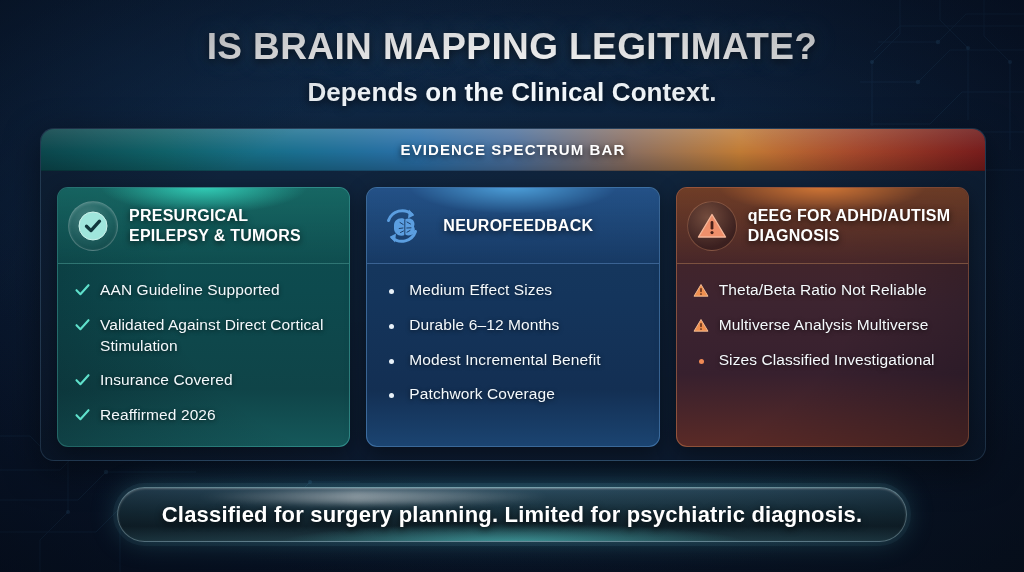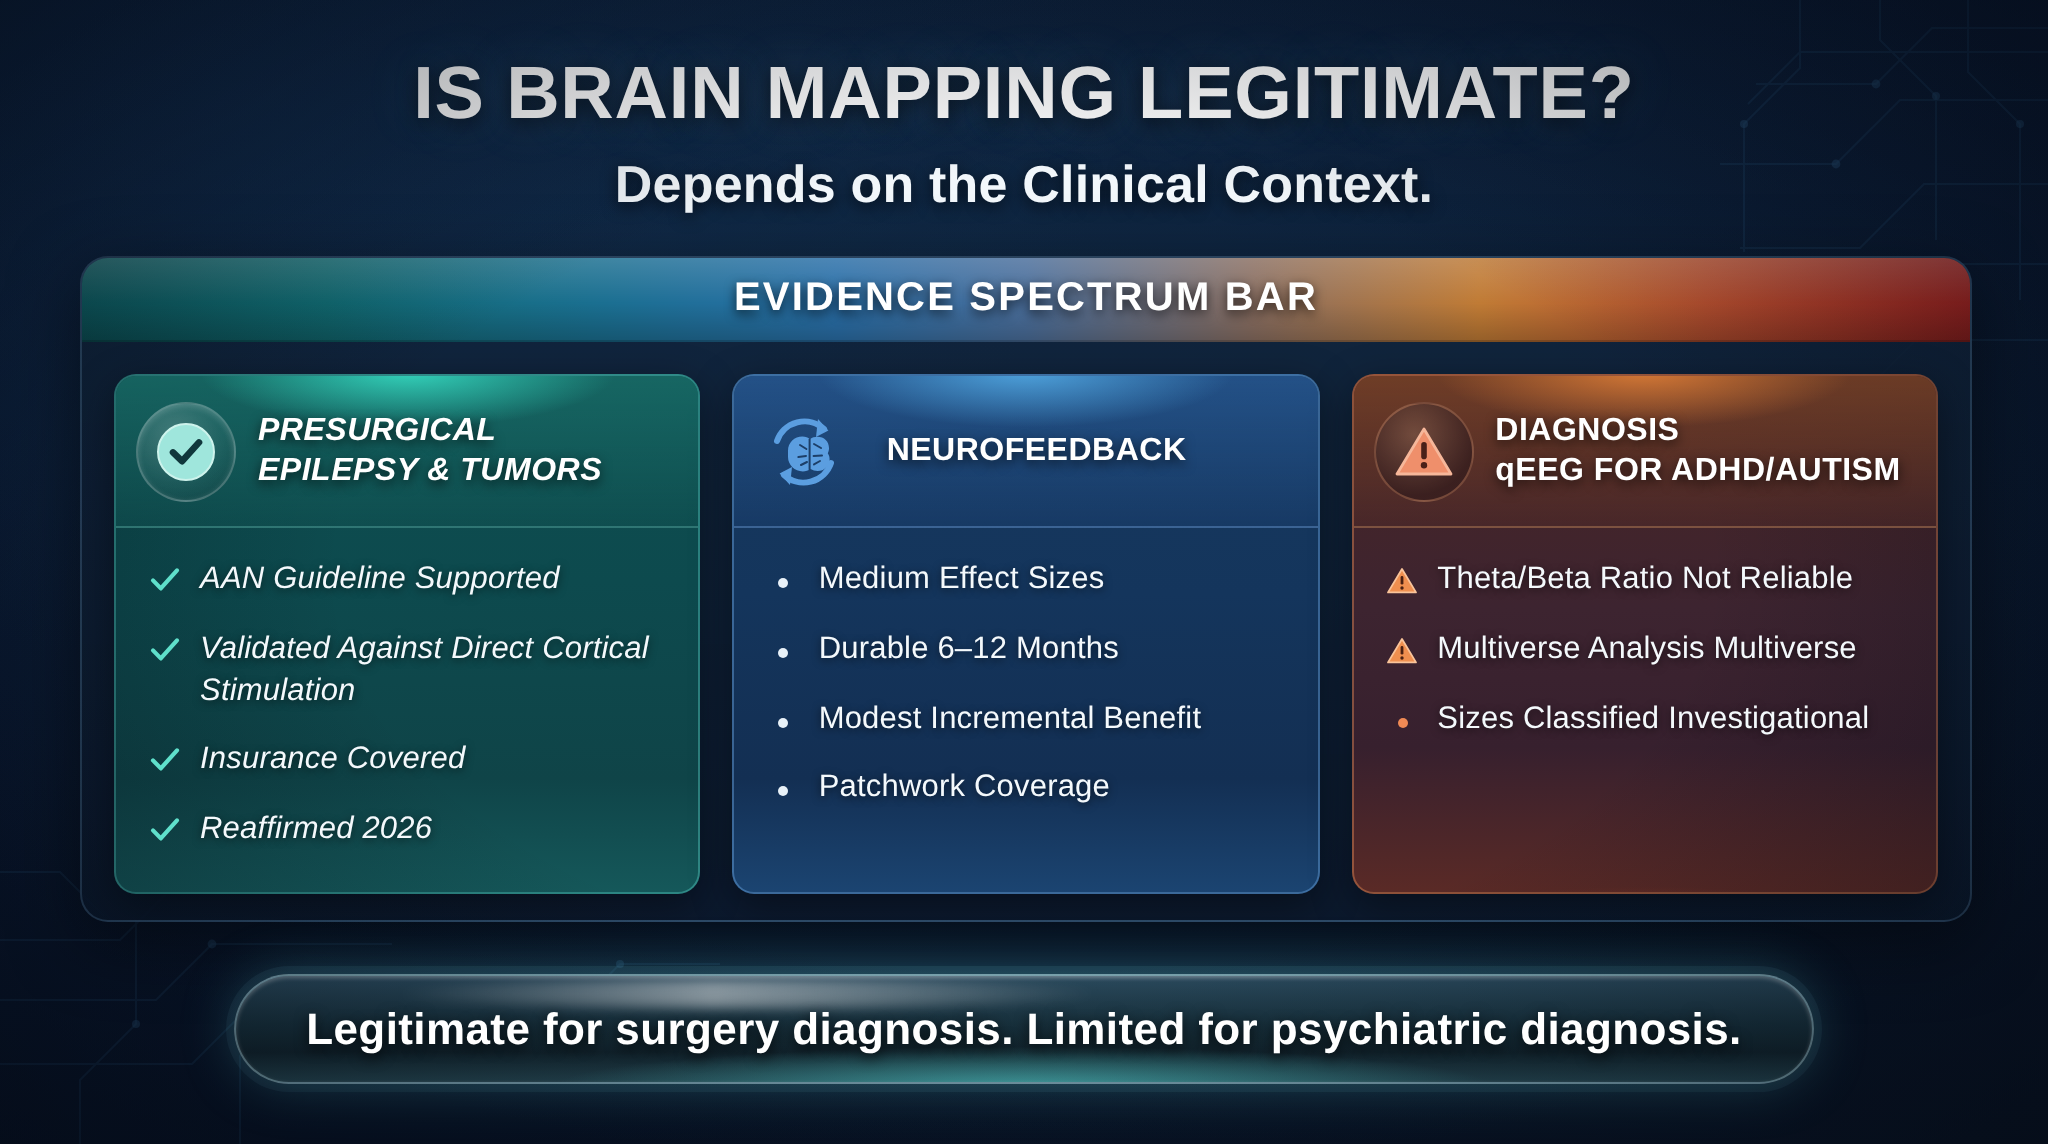--- a/index.html
+++ b/index.html
@@ -59,38 +59,37 @@
     display:flex; align-items:center; justify-content:center;
     border-bottom:1px solid rgba(0,0,0,0.35);
   }
   .spectrum::after {
     content:""; position:absolute; inset:0;
     background:linear-gradient(180deg, rgba(255,255,255,0.16) 0%, rgba(255,255,255,0) 55%, rgba(0,0,0,0.22) 100%);
     pointer-events:none;
   }
   .spectrum-label {
     position:relative; z-index:2;
-    font-size:20px; font-weight:bold; letter-spacing:1.1px; color:#fff;
+    font-size:15px; font-weight:bold; letter-spacing:1.1px; color:#fff;
     text-shadow:0 2px 6px rgba(0,0,0,0.75);
   }
 
   .cards { display:flex; gap:16px; padding:16px; }
 
   
   .card {
     position:relative;
     width:294px; height:260px;
     border-radius:11px;
     overflow:hidden;
     box-shadow:0 6px 20px rgba(0,0,0,0.42);
   }
   .card.c1 {
     background:linear-gradient(180deg, #0e4f50 0%, #0d4a4e 40%, #0f4448 78%, #15585a 100%);
     border:1px solid rgba(90,215,205,0.4);
-    font-style:italic;
   }
   .card.c2 {
     background:linear-gradient(180deg, #17395f 0%, #14355c 42%, #132f53 78%, #1b4471 100%);
     border:1px solid rgba(105,165,225,0.45);
   }
   .card.c3 {
     background:linear-gradient(180deg, #4a2523 0%, #3d2430 45%, #37202e 72%, #5a2a26 100%);
     border:1px solid rgba(225,135,85,0.45);
   }
   .card-glow {
@@ -344,22 +343,22 @@
         <div class="card-head">
           <div class="head-glow"></div>
           <div class="badge dark">
             <svg width="32" height="32" viewBox="0 0 32 32">
               <path d="M16 4.5 L29.5 27 L2.5 27 Z" fill="#ef8f6b" stroke="#f6b79a" stroke-width="1.4" stroke-linejoin="round"></path>
               <rect x="14.6" y="11" width="2.8" height="8.6" rx="1.4" fill="#4a2018"></rect>
               <circle cx="16" cy="22.6" r="1.6" fill="#4a2018"></circle>
             </svg>
           </div>
           <div class="card-title">
+            <div>qEEG FOR ADHD/AUTISM</div>
             <div>DIAGNOSIS</div>
-            <div>qEEG FOR ADHD/AUTISM</div>
           </div>
         </div>
         <div class="card-body">
           <div class="item">
             <span class="item-mark">
               <svg width="16" height="15" viewBox="0 0 16 15">
                   <path d="M8 1.5 L15 13.2 L1 13.2 Z" fill="#ef8f4f" stroke="#f9c49a" stroke-width="0.9" stroke-linejoin="round"></path>
                   <rect x="7.3" y="5" width="1.4" height="4.3" rx="0.7" fill="#4a2012"></rect>
                   <circle cx="8" cy="11" r="0.85" fill="#4a2012"></circle>
                 </svg>
@@ -382,17 +381,17 @@
               </span>
             <span class="item-text">Sizes Classified Investigational</span>
           </div>
         </div>
       </div>
 
     </div>
   </div>
 
   <div class="footer">
-    <div class="footer-text">Legitimate for surgery diagnosis. Limited for psychiatric diagnosis.</div>
+    <div class="footer-text">Classified for surgery planning. Limited for psychiatric diagnosis.</div>
   </div>
 
   <div class="vignette"></div>
 </div>
 
 </body></html>

